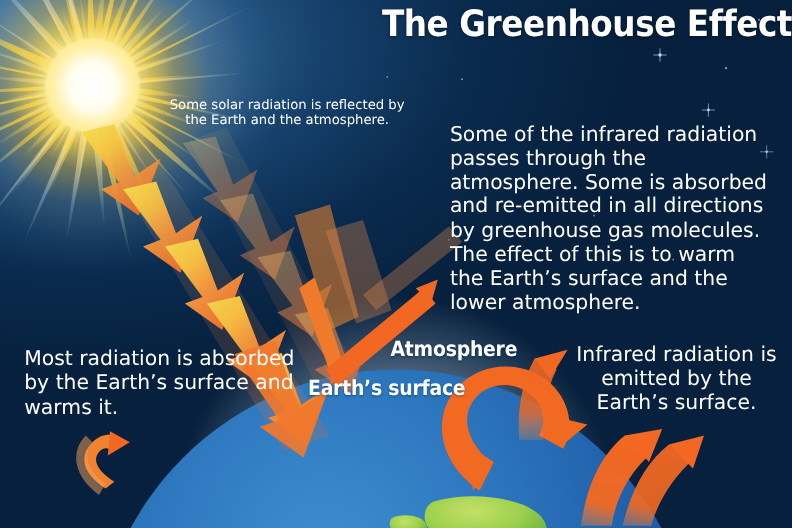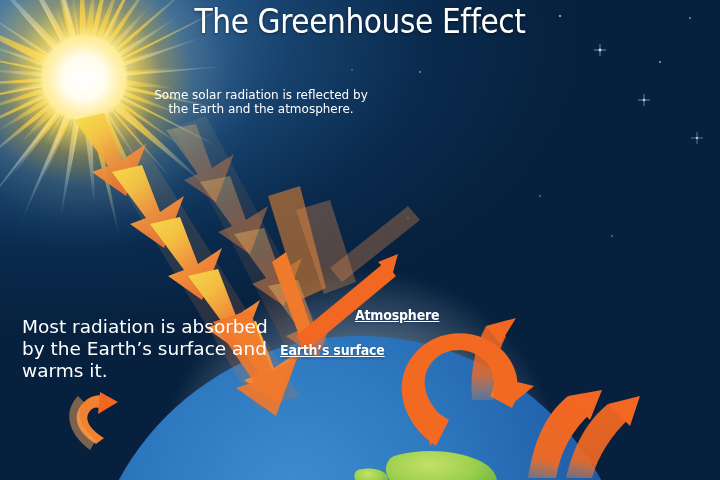--- a/index.html
+++ b/index.html
@@ -41,36 +41,35 @@
   }
   .earth-globe{
     position:absolute;left:86px;top:336px;width:548px;height:548px;border-radius:50%;
     background:radial-gradient(circle at 38% 30%, #3f8ed0 0%, #2c76bd 32%, #1e5aa6 62%, #14458a 88%, #0f3a78 100%);
     overflow:hidden;
   }
   .landmass{position:absolute;inset:0;}
 
   
   .title{
-    position:absolute;left:0;top:2px;width:720px;text-align:center;
+    position:absolute;left:0;top:2px;width:720px;text-align:right;
     font-family:"DejaVu Sans Condensed","Liberation Sans Narrow","Liberation Sans",sans-serif;
-    font-weight:normal;font-size:33px;letter-spacing:-0.4px;color:#ffffff;
+    font-weight:bold;font-size:33px;letter-spacing:-0.4px;color:#ffffff;
     text-shadow:0 1px 3px rgba(0,0,0,0.45);
   }
   .body-text{position:absolute;color:#ffffff;line-height:1.18;}
   .t-solar{left:146px;top:88px;width:230px;text-align:center;font-size:12px;}
   .t-infra-abs{left:409px;top:112px;width:290px;text-align:left;font-size:18.5px;}
   .t-most{left:22px;top:284px;width:270px;text-align:left;font-size:18.5px;margin-top:32px;}
   .t-emit{left:520px;top:312px;width:190px;text-align:center;font-size:18.5px;}
   .lbl{
     position:absolute;color:#ffffff;
     font-family:"DejaVu Sans Condensed","Liberation Sans Narrow","Liberation Sans",sans-serif;
-    font-weight:bold;font-size:14px;letter-spacing:-0.2px;
+    font-weight:bold;font-size:19px;letter-spacing:-0.2px;
     text-shadow:0 1px 2px rgba(0,40,80,0.55);
-    text-decoration:underline;
   }
   .l-atm{left:355px;top:307px;}
   .l-surf{left:280px;top:342px;}
 
   svg{position:absolute;left:0;top:0;overflow:visible;}
   .ovl{width:720px;height:480px;pointer-events:none;}
 </style>
 </head>
 <body>
 
@@ -324,20 +323,24 @@
     </g>
   </svg>
 
   <div class="title">The Greenhouse Effect</div>
 
   <div class="body-text t-solar">Some solar radiation
 is reflected by the
 Earth and the
 atmosphere.</div>
 
+  <div class="body-text t-infra-abs">Some of the infrared radiation passes through the atmosphere. Some is absorbed and re-emitted in all directions by greenhouse gas molecules. The effect of this is to warm the Earth’s surface and the lower atmosphere.</div>
 
   <div class="body-text t-most">Most radiation is absorbed by the Earth’s surface and warms it.</div>
 
+  <div class="body-text t-emit">Infrared radiation
+is emitted by the
+Earth’s surface.</div>
 
   <div class="lbl l-atm">Atmosphere</div>
 
   <div class="lbl l-surf">Earth’s surface</div>
 </div>
 
 </body></html>

